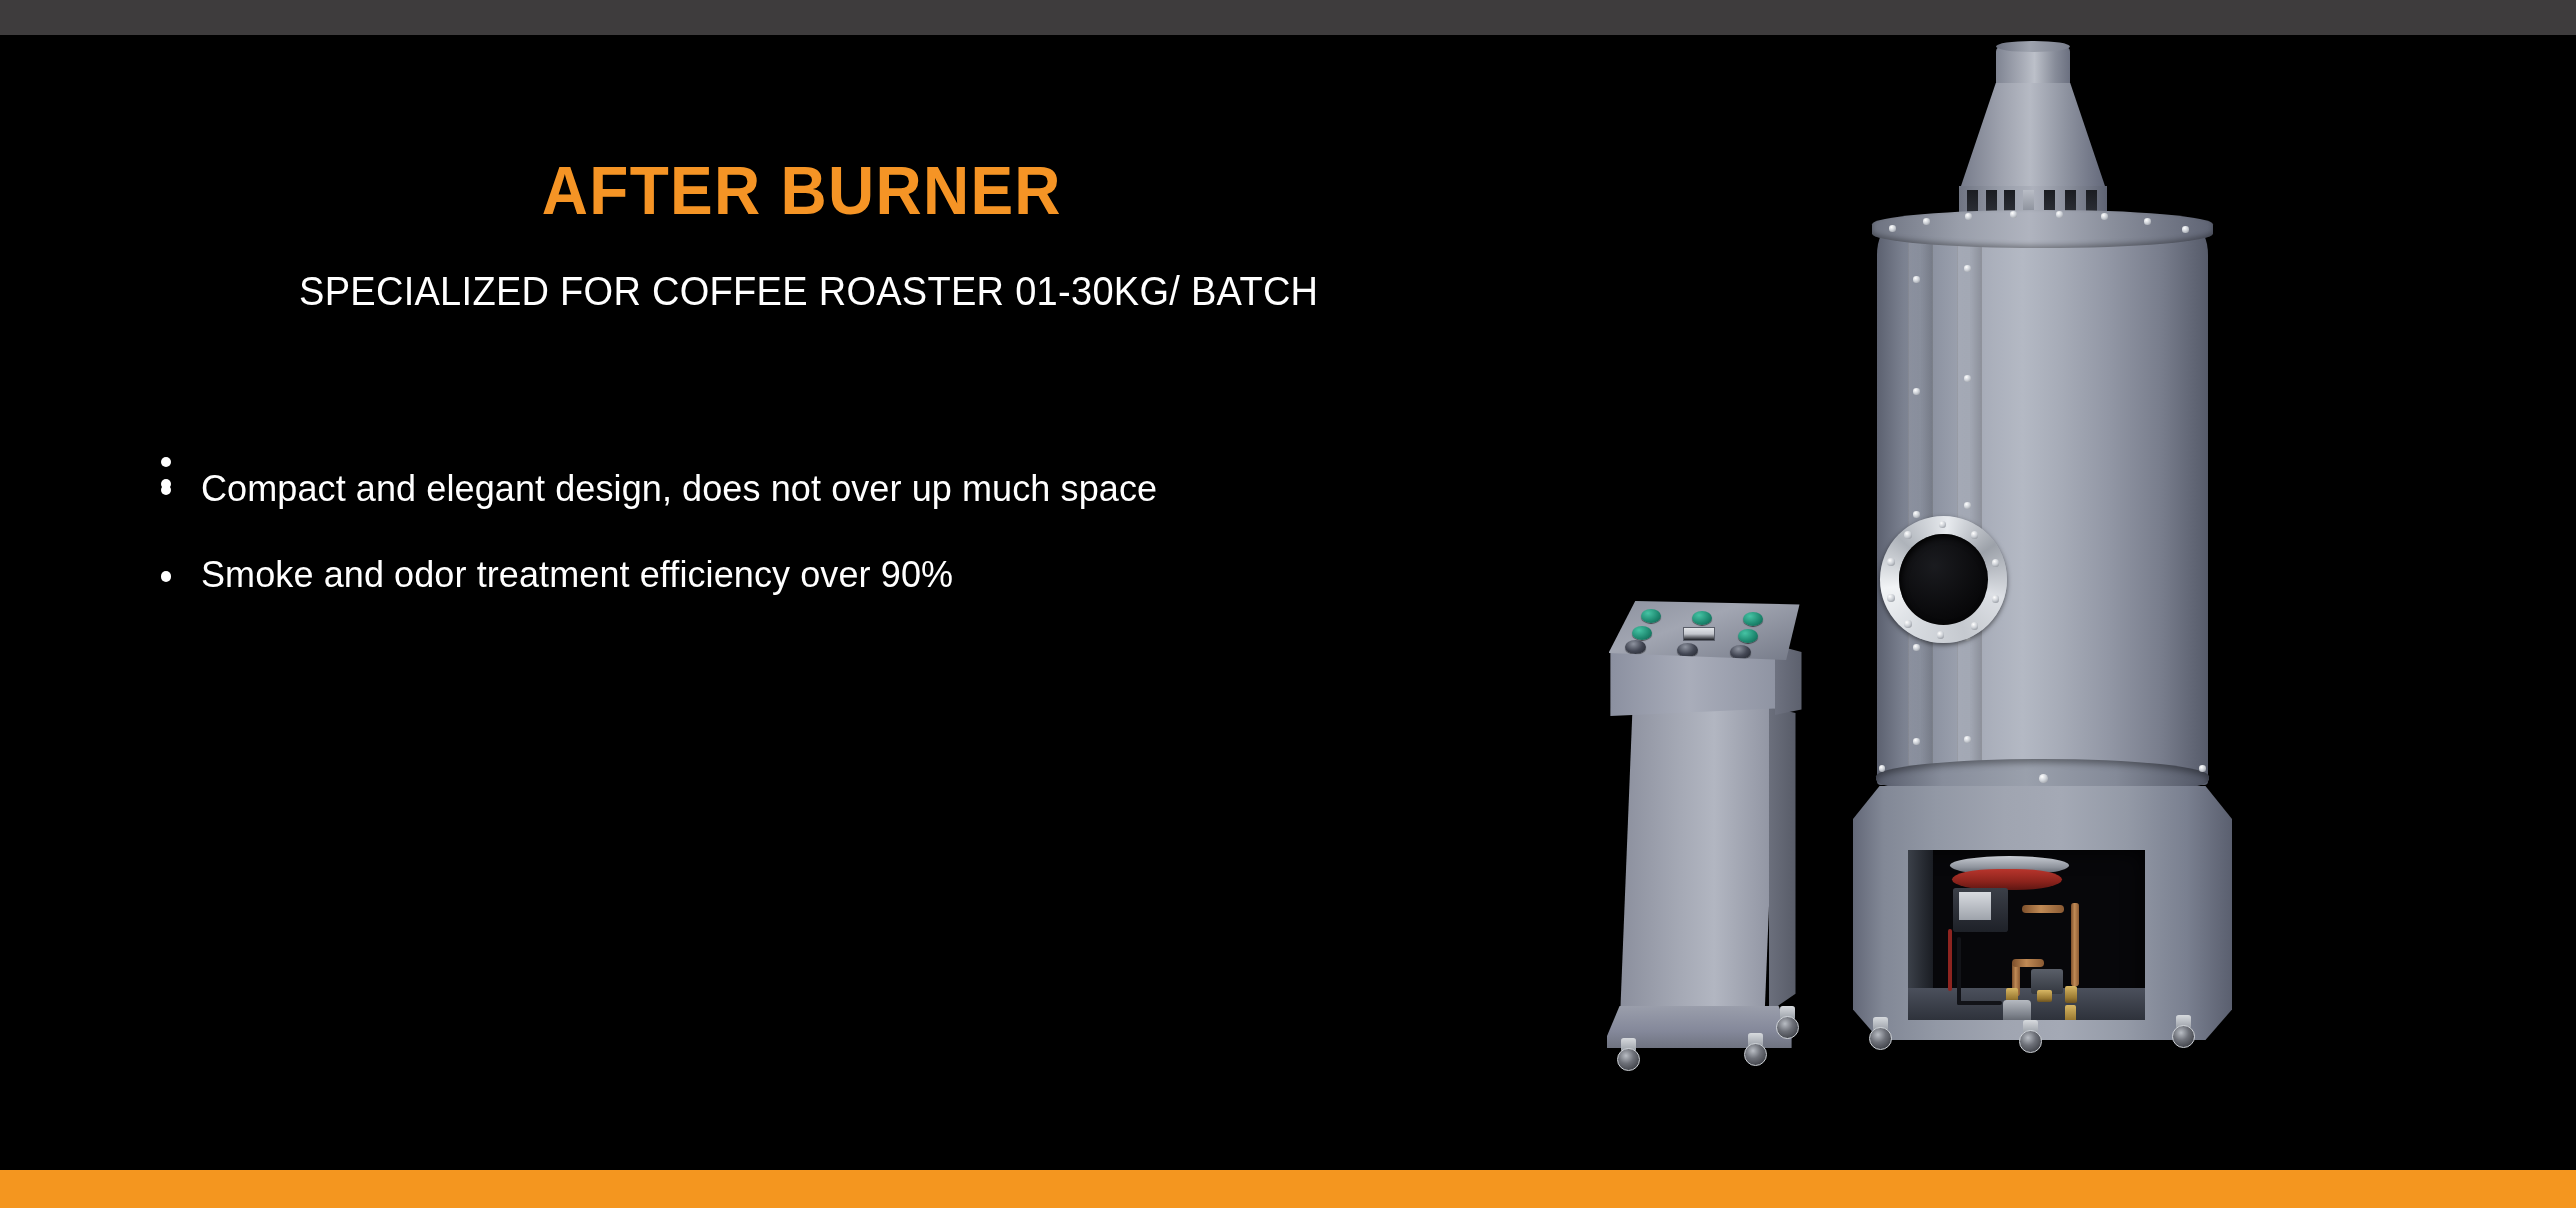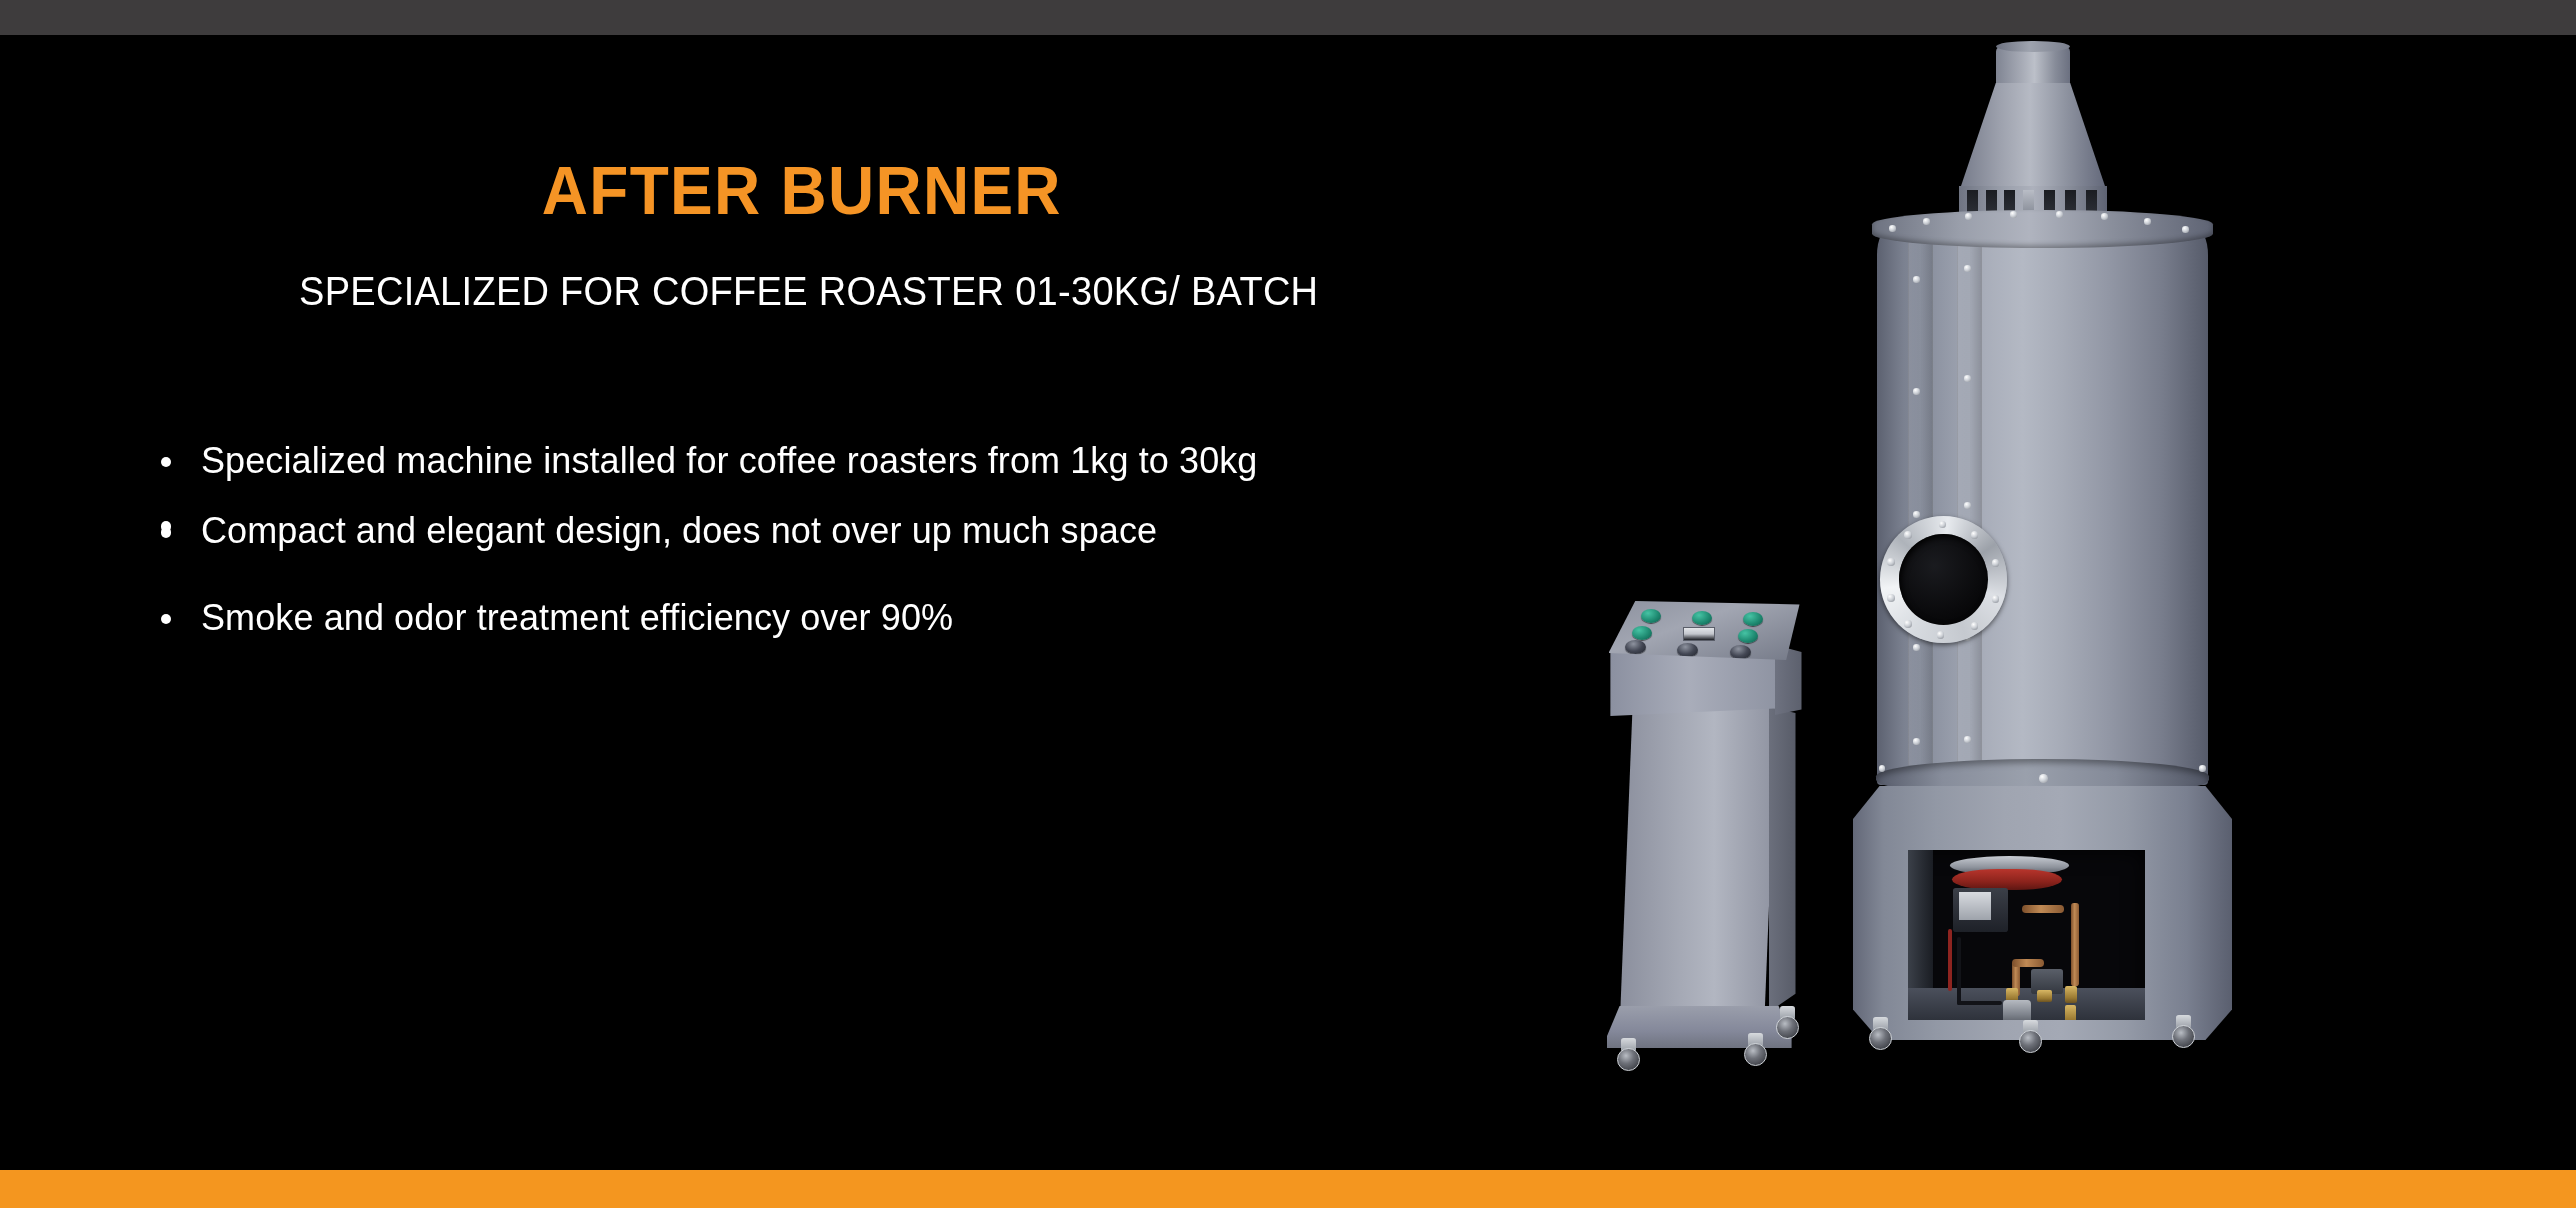--- a/index.html
+++ b/index.html
@@ -337,21 +337,20 @@
   <div class="bottom-bar"></div>
 
   <div class="text-col">
     <h1 class="title">AFTER BURNER</h1>
     <div class="subtitle">SPECIALIZED FOR COFFEE ROASTER 01-30KG/ BATCH</div>
   </div>
 
   <ul class="bullets">
     <li class="bullet">
       <span class="dot"></span>
-      <span>Specialized machine installed for coffee roasters from 1kg to 30kg</span>
     </li>
     <li class="bullet" style="width:946px;">
       <span class="dot"></span>
     </li>
     <li class="bullet" style="margin-top:28px;">
       <span class="dot"></span>
       <span>Compact and elegant design, does not over up much space</span>
     </li>
     <li class="bullet" style="margin-top:44px;">
       <span class="dot"></span>

